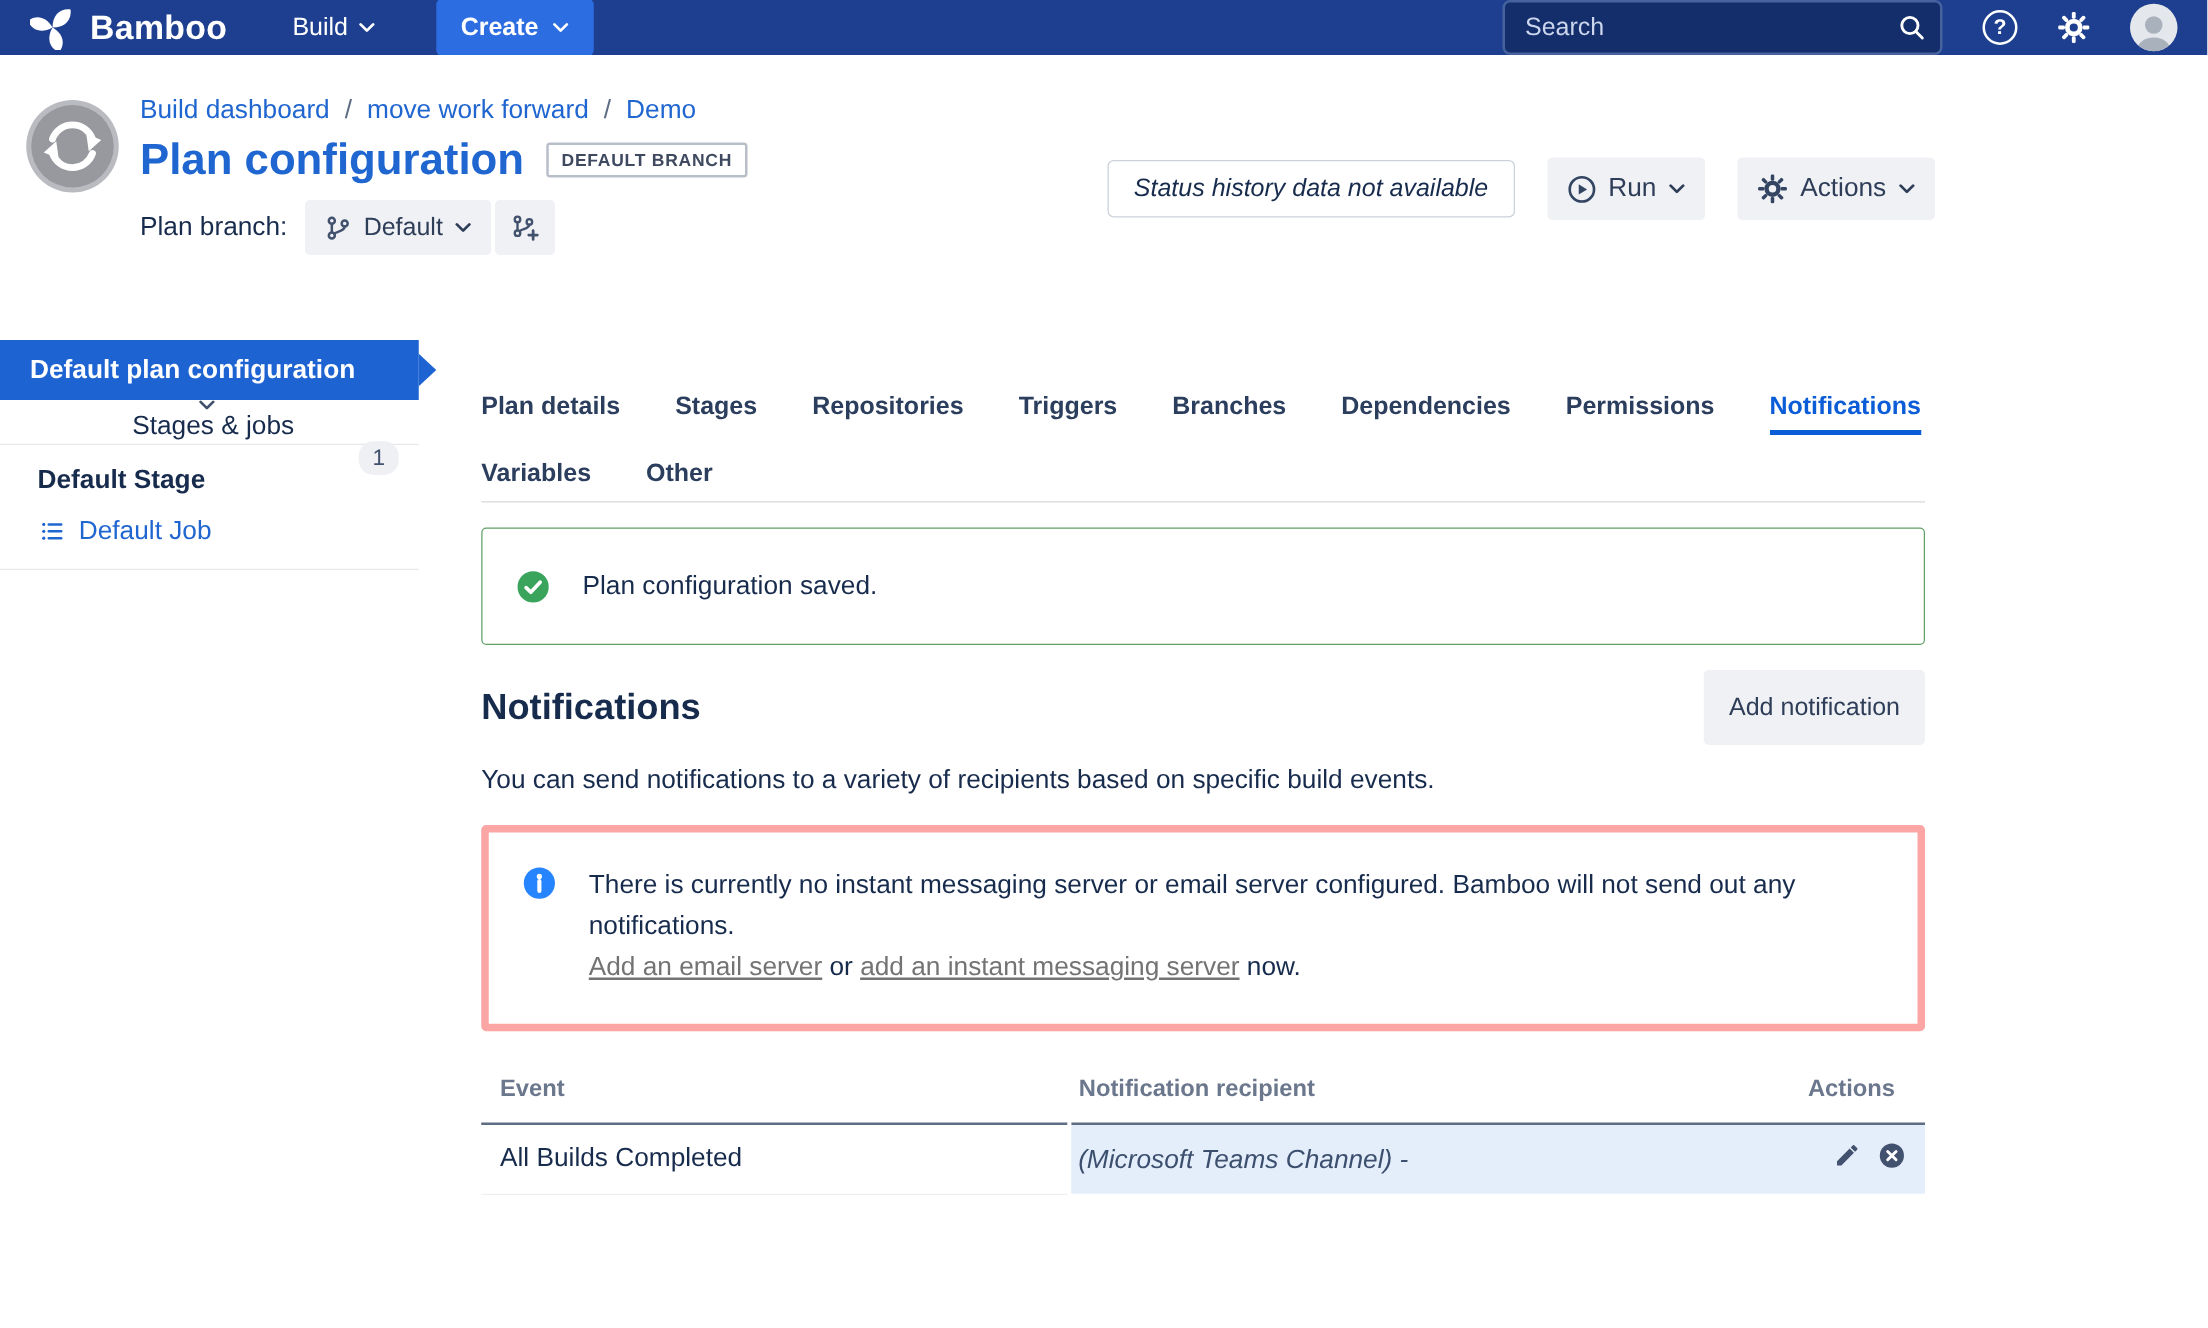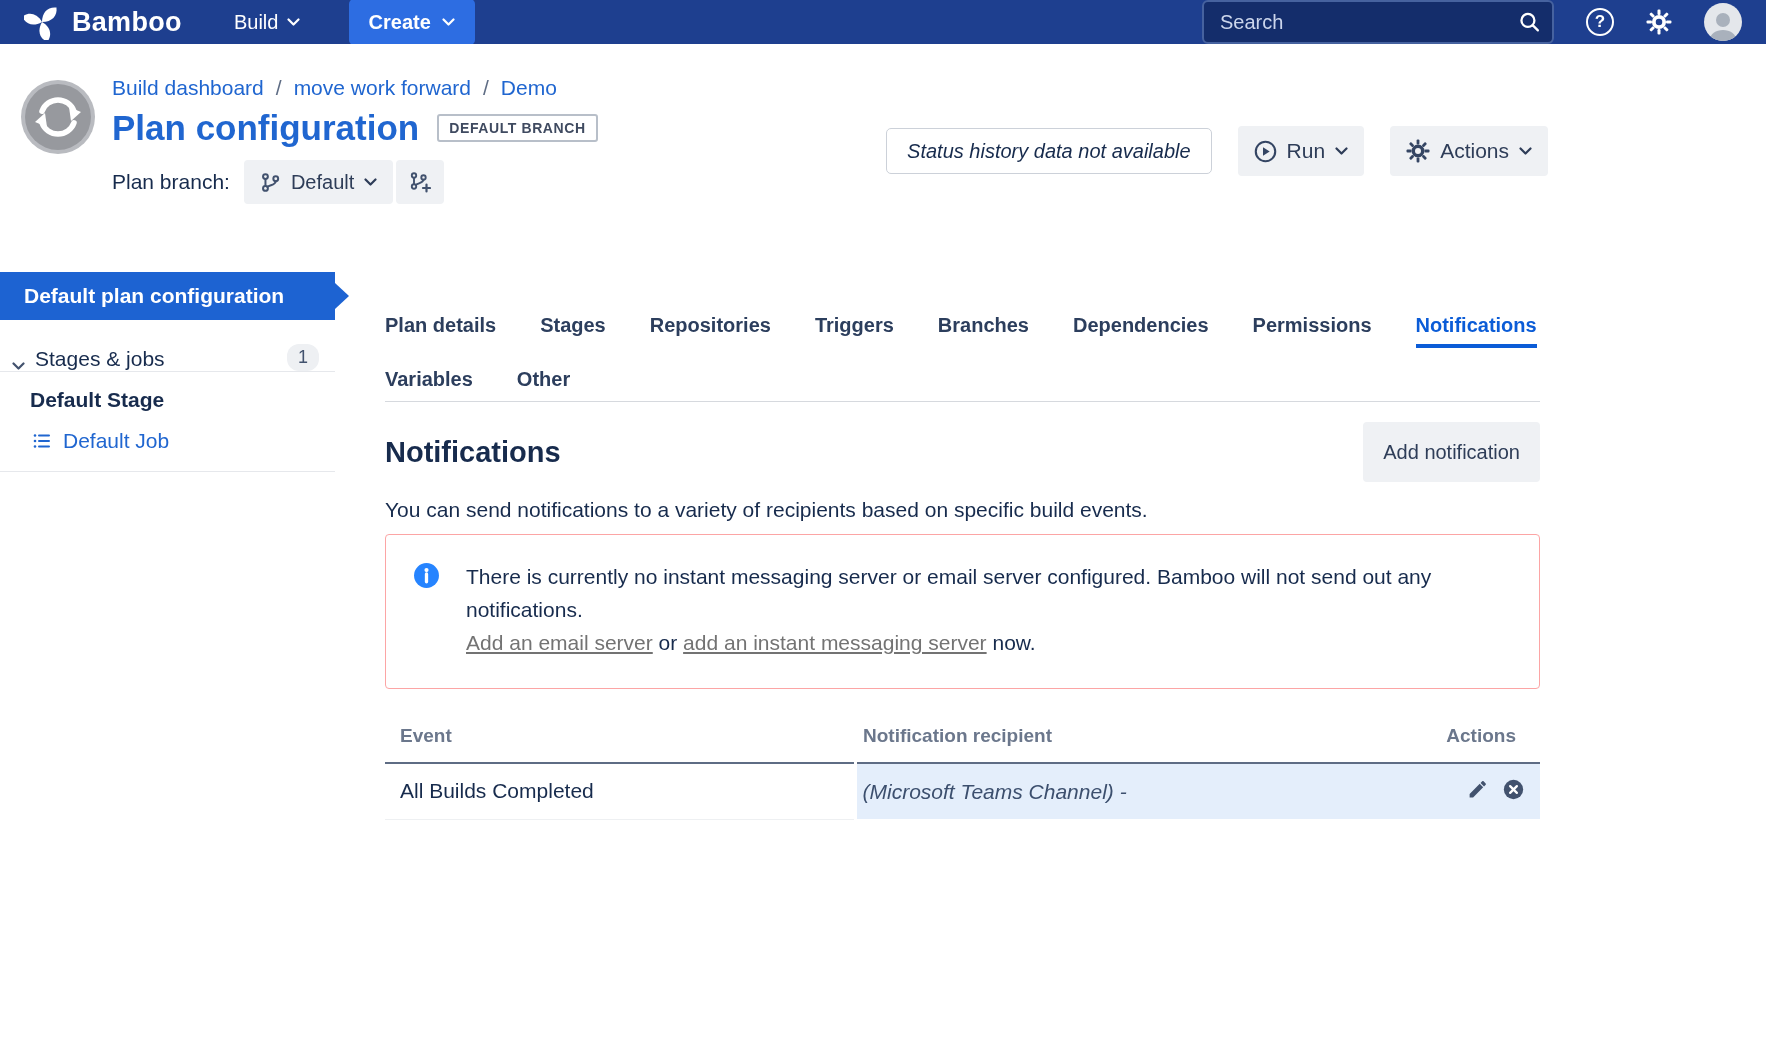--- a/index.html
+++ b/index.html
@@ -54,22 +54,22 @@
     padding:0 20px; font-size:20px; color:#172B4D; background:#fff;font-style:italic; }
   .btn-light-lg { height:50px; font-size:21px; }
 
   
   .content { display:flex; align-items:flex-start; }
   .sidebar { width:335px; flex-shrink:0; }
   .side-selected { position:relative; height:48px; background:#1d63d2; color:#fff; display:flex; align-items:center;
     padding-left:24px; font-size:21px; font-weight:700; cursor:pointer; }
   .side-arrow { position:absolute; right:-14px; top:50%; transform:translateY(-50%); width:0; height:0;
     border-top:13px solid transparent; border-bottom:13px solid transparent; border-left:14px solid #1d63d2; }
-  .side-group { height:52px; display:flex; align-items:flex-end; padding:0 16px 0 12px;
-    border-bottom:1px solid #e6e8ec; cursor:pointer; }
+  .side-group { height:36px; display:flex; align-items:center; padding:0 16px 0 12px;
+    border-bottom:1px solid #e6e8ec; cursor:pointer;flex-direction:column; }
   .side-group .chev { color:#42526E; }
   .side-group-label { font-size:21px; margin-left:10px; }
   .count-badge { margin-left:auto; background:#eef0f3; border-radius:12px; padding:3px 11px; font-size:18px; color:#42526E; }
   .side-stage { font-size:21px; font-weight:700; padding:16px 0 8px 30px; }
   .side-job { display:flex; align-items:center; gap:11px; padding:9px 0 18px 32px; color:#2066d0; font-size:21px;
     cursor:pointer; border-bottom:1px solid #e6e8ec; }
 
   .main { width:1155px; margin-left:50px; padding-top:42px; }
 
   
@@ -82,21 +82,21 @@
   
   .box { display:flex; border-radius:4px; background:#fff; }
   .box-icon { width:80px; flex-shrink:0; display:flex; justify-content:center; }
   .success-box { border:1px solid #60a065; height:94px; margin-top:20px; align-items:center; }
   .success-text { font-size:21px; }
   .section-head { display:flex; justify-content:space-between; align-items:center; margin-top:20px; }
   .section-title { font-size:29px; font-weight:700; }
   .btn-gray { background:#eff1f4; border:none; border-radius:4px; height:60px; padding:0 20px; font-size:20px;
     color:#2e3d58; cursor:pointer; }
   .intro { font-size:21px; margin-top:16px; }
-  .info-box { border:1px solid #fca5a5; margin-top:12px; padding:25px 0 29px; align-items:flex-start; }
+  .info-box { border:6px solid #fca5a5; margin-top:24px; padding:25px 0 29px; align-items:flex-start; }
   .info-icon-wrap { padding-top:2px; display:flex; justify-content:center; width:80px; flex-shrink:0; }
   .info-text { font-size:21px; line-height:33px; max-width:1035px; }
   .text-link { color:#737373; text-decoration:underline; cursor:pointer; }
 
   
   .notif-table { width:100%; border-collapse:collapse; margin-top:26px; table-layout:fixed; }
   .notif-table th { font-size:19px; font-weight:700; color:#6B778C; text-align:left;
     padding:10px 0 15px 15px; border-bottom:2px solid #5E6C84; }
   .notif-table th.col-recipient-h { padding-left:8px; }
   .notif-table th.col-actions { text-align:right; padding-right:24px; padding-left:0; }
@@ -343,20 +343,29 @@
         <span class="tab">Dependencies</span>
         <span class="tab">Permissions</span>
         <span class="tab active">Notifications</span>
       </div>
       <div class="tabs-row">
         <span class="tab">Variables</span>
         <span class="tab">Other</span>
       </div>
     </div>
 
+    <div class="box success-box">
+      <span class="box-icon">
+        <svg width="27" height="27" viewBox="0 0 26 26">
+            <circle cx="13" cy="13" r="12" fill="#3aa45c"></circle>
+            <path d="M7.6 13.6l3.6 3.6 7.2-7.8" fill="none" stroke="#fff" stroke-width="2.8" stroke-linecap="round" stroke-linejoin="round"></path>
+          </svg>
+      </span>
+      <span class="success-text">Plan configuration saved.</span>
+    </div>
 
     <div class="section-head">
       <h2 class="section-title">Notifications</h2>
       <button class="btn-gray">Add notification</button>
     </div>
 
     <p class="intro">You can send notifications to a variety of recipients based on specific build events.</p>
 
     <div class="box info-box">
       <span class="info-icon-wrap">

